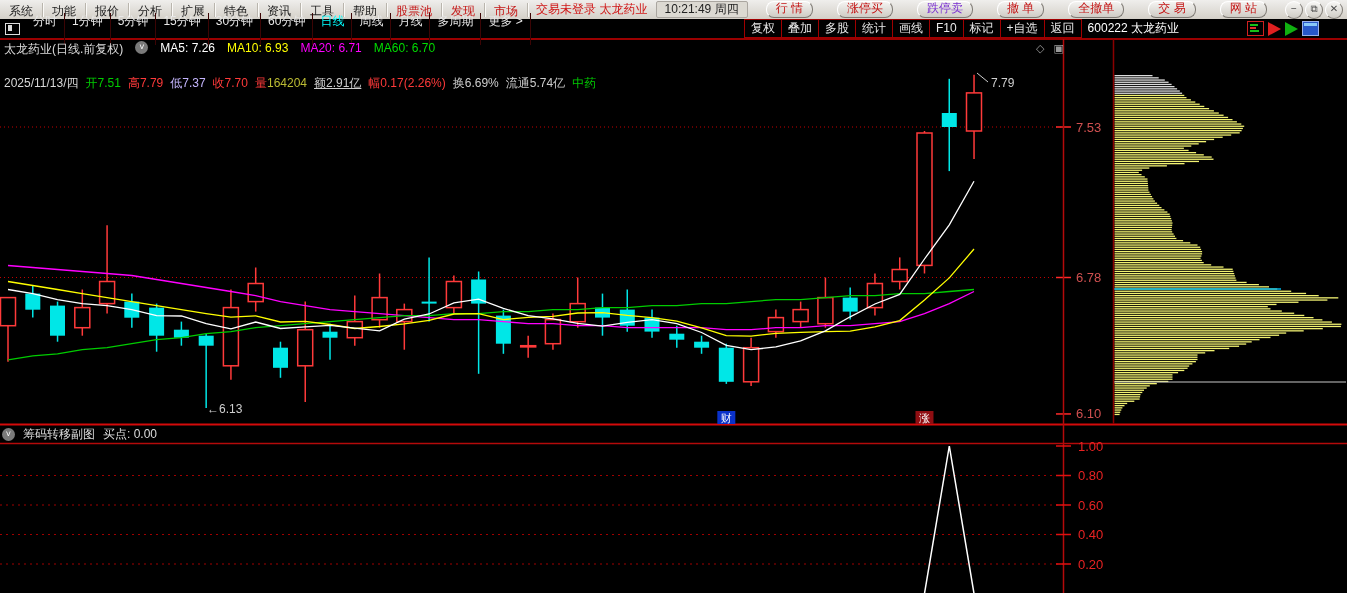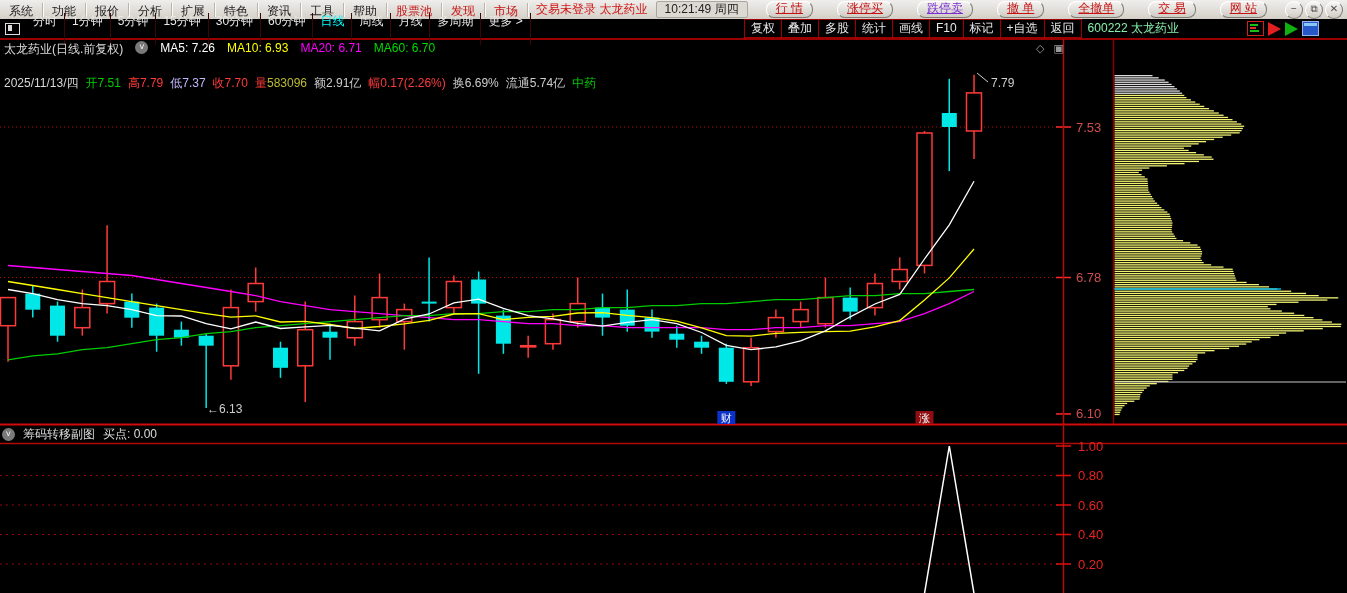--- a/index.html
+++ b/index.html
@@ -6,34 +6,34 @@
     font-family:"Liberation Sans","DejaVu Sans",sans-serif;-webkit-font-smoothing:none;}
   #stage{position:relative;width:1347px;height:593px;background:#000;}
   
   #r1{position:absolute;left:0;top:0;width:1347px;height:19px;display:flex;align-items:center;
       background:linear-gradient(#efeeec,#d4d0c8);border-bottom:1px solid #9a968e;font-size:12px;color:#1c1c1c;}
   .m-item{padding:0 9px;height:14px;line-height:17px;border-right:1px solid #b9b5ad;box-shadow:1px 0 0 #fbfaf8;cursor:default;white-space:nowrap;}
   .m-hot{color:#c41414;}
   #r1center{flex:1;text-align:center;color:#d01818;white-space:nowrap;}
   #r1time{color:#222;padding:0 8px;white-space:nowrap;border:1px solid #aaa6a0;border-radius:2px;background:#dcd9d2;height:15px;line-height:15px;margin-right:6px;}
   .tbtn{height:15px;line-height:13px;padding:0 9px;margin:0 12px;border:1px solid;border-color:#ffffff #7e7a74 #7e7a74 #ffffff;
-        border-radius:8px;background:linear-gradient(#f4f3f1,#cfccc5);color:#c41414;white-space:nowrap;cursor:default;text-decoration:underline;}
+        border-radius:8px;background:linear-gradient(#f4f3f1,#cfccc5);color:#c41414;white-space:nowrap;cursor:default;}
   .tbtn.purple{color:#7a2fd0;}
   .wbtn{width:16px;height:16px;border:1px solid;border-color:#ffffff #7e7a74 #7e7a74 #ffffff;border-radius:50%;
         background:linear-gradient(#f7f6f4,#cfccc5);color:#4a4a4a;font-size:10px;line-height:14px;text-align:center;margin-left:2px;cursor:default;}
   
   #r2{position:absolute;left:0;top:19px;width:1347px;height:19px;display:flex;align-items:center;
       background:#000;border-bottom:2px solid #9b0000;font-size:12px;color:#e8e8e8;}
   .p-item{padding:0 7px;height:32px;line-height:17px;border-right:1px solid #3c0404;white-space:nowrap;cursor:default;}
   .p-item.active{color:#00ffff;}
   #splitIcon{width:13px;height:10px;border:1px solid #ddd;margin:0 6px 0 5px;position:relative;background:#000;}
   #splitIcon:before{content:"";position:absolute;left:2px;top:1px;width:4px;height:6px;background:#ddd;}
   .rcell{padding:0 6px;height:17px;line-height:17px;border-left:1px solid #a00000;white-space:nowrap;cursor:default;}
   #rgroup{display:flex;align-items:center;border:1px solid #a00000;border-left:none;margin-left:auto;height:17px;}
-  #codebox{color:#86efac;padding:0 6px;white-space:nowrap;}
+  #codebox{color:#ffffff;padding:0 6px;white-space:nowrap;}
   .tico{width:15px;height:13px;margin-left:4px;display:inline-block;position:relative;}
   .ic-quote{border:1px solid #d02020;}
   .ic-quote i{position:absolute;left:2px;height:2px;background:#18c018;}
   .ic-quote i.b1{top:2px;width:8px;}.ic-quote i.b2{top:5px;width:6px;background:#e03030;}.ic-quote i.b3{top:8px;width:9px;}
   .ic-ar{width:0;height:0;border-style:solid;}
   .ic-red{border-width:7px 0 7px 13px;border-color:transparent transparent transparent #e02020;}
   .ic-grn{border-width:7px 0 7px 13px;border-color:transparent transparent transparent #10b010;}
   .ic-win{background:#2858c8;border:1px solid #9ab0e8;}
   .ic-win:before{content:"";position:absolute;left:1px;top:1px;right:1px;height:3px;background:#88c8f8;}
   
@@ -431,22 +431,22 @@
       </span>
   </div>
   <div id="r3icons">◇ ▣</div>
 
   <div id="r4" class="hudrow">
       <span style="color: rgb(216, 216, 216);">2025/11/13/四</span>
       <span style="color: rgb(0, 204, 0);">开7.51</span>
       <span style="color: rgb(255, 58, 58);">高7.79</span>
       <span style="color: #c4b5fd;">低7.37</span>
       <span style="color: rgb(255, 58, 58);">收7.70</span>
-      <span><span style="color: rgb(255, 58, 58);">量</span><span style="color: rgb(187, 187, 51);">583096</span></span>
-      <span style="color: rgb(204, 204, 204);">额2.91亿</span>
+      <span><span style="color: rgb(255, 58, 58);">量</span><span style="color: rgb(187, 187, 51);">164204</span></span>
+      <span style="color: rgb(204, 204, 204); text-decoration: underline;">额2.91亿</span>
       <span style="color: rgb(255, 58, 58);">幅0.17(2.26%)</span>
       <span style="color: rgb(204, 204, 204);">换6.69%</span>
       <span style="color: rgb(204, 204, 204);">流通5.74亿</span>
       <span style="color: rgb(0, 204, 0);">中药</span>
     </div>
 
   <div id="subhdr">
     <span class="chev">˅</span>
     <span>筹码转移副图</span>
     <span>买点: 0.00</span>

